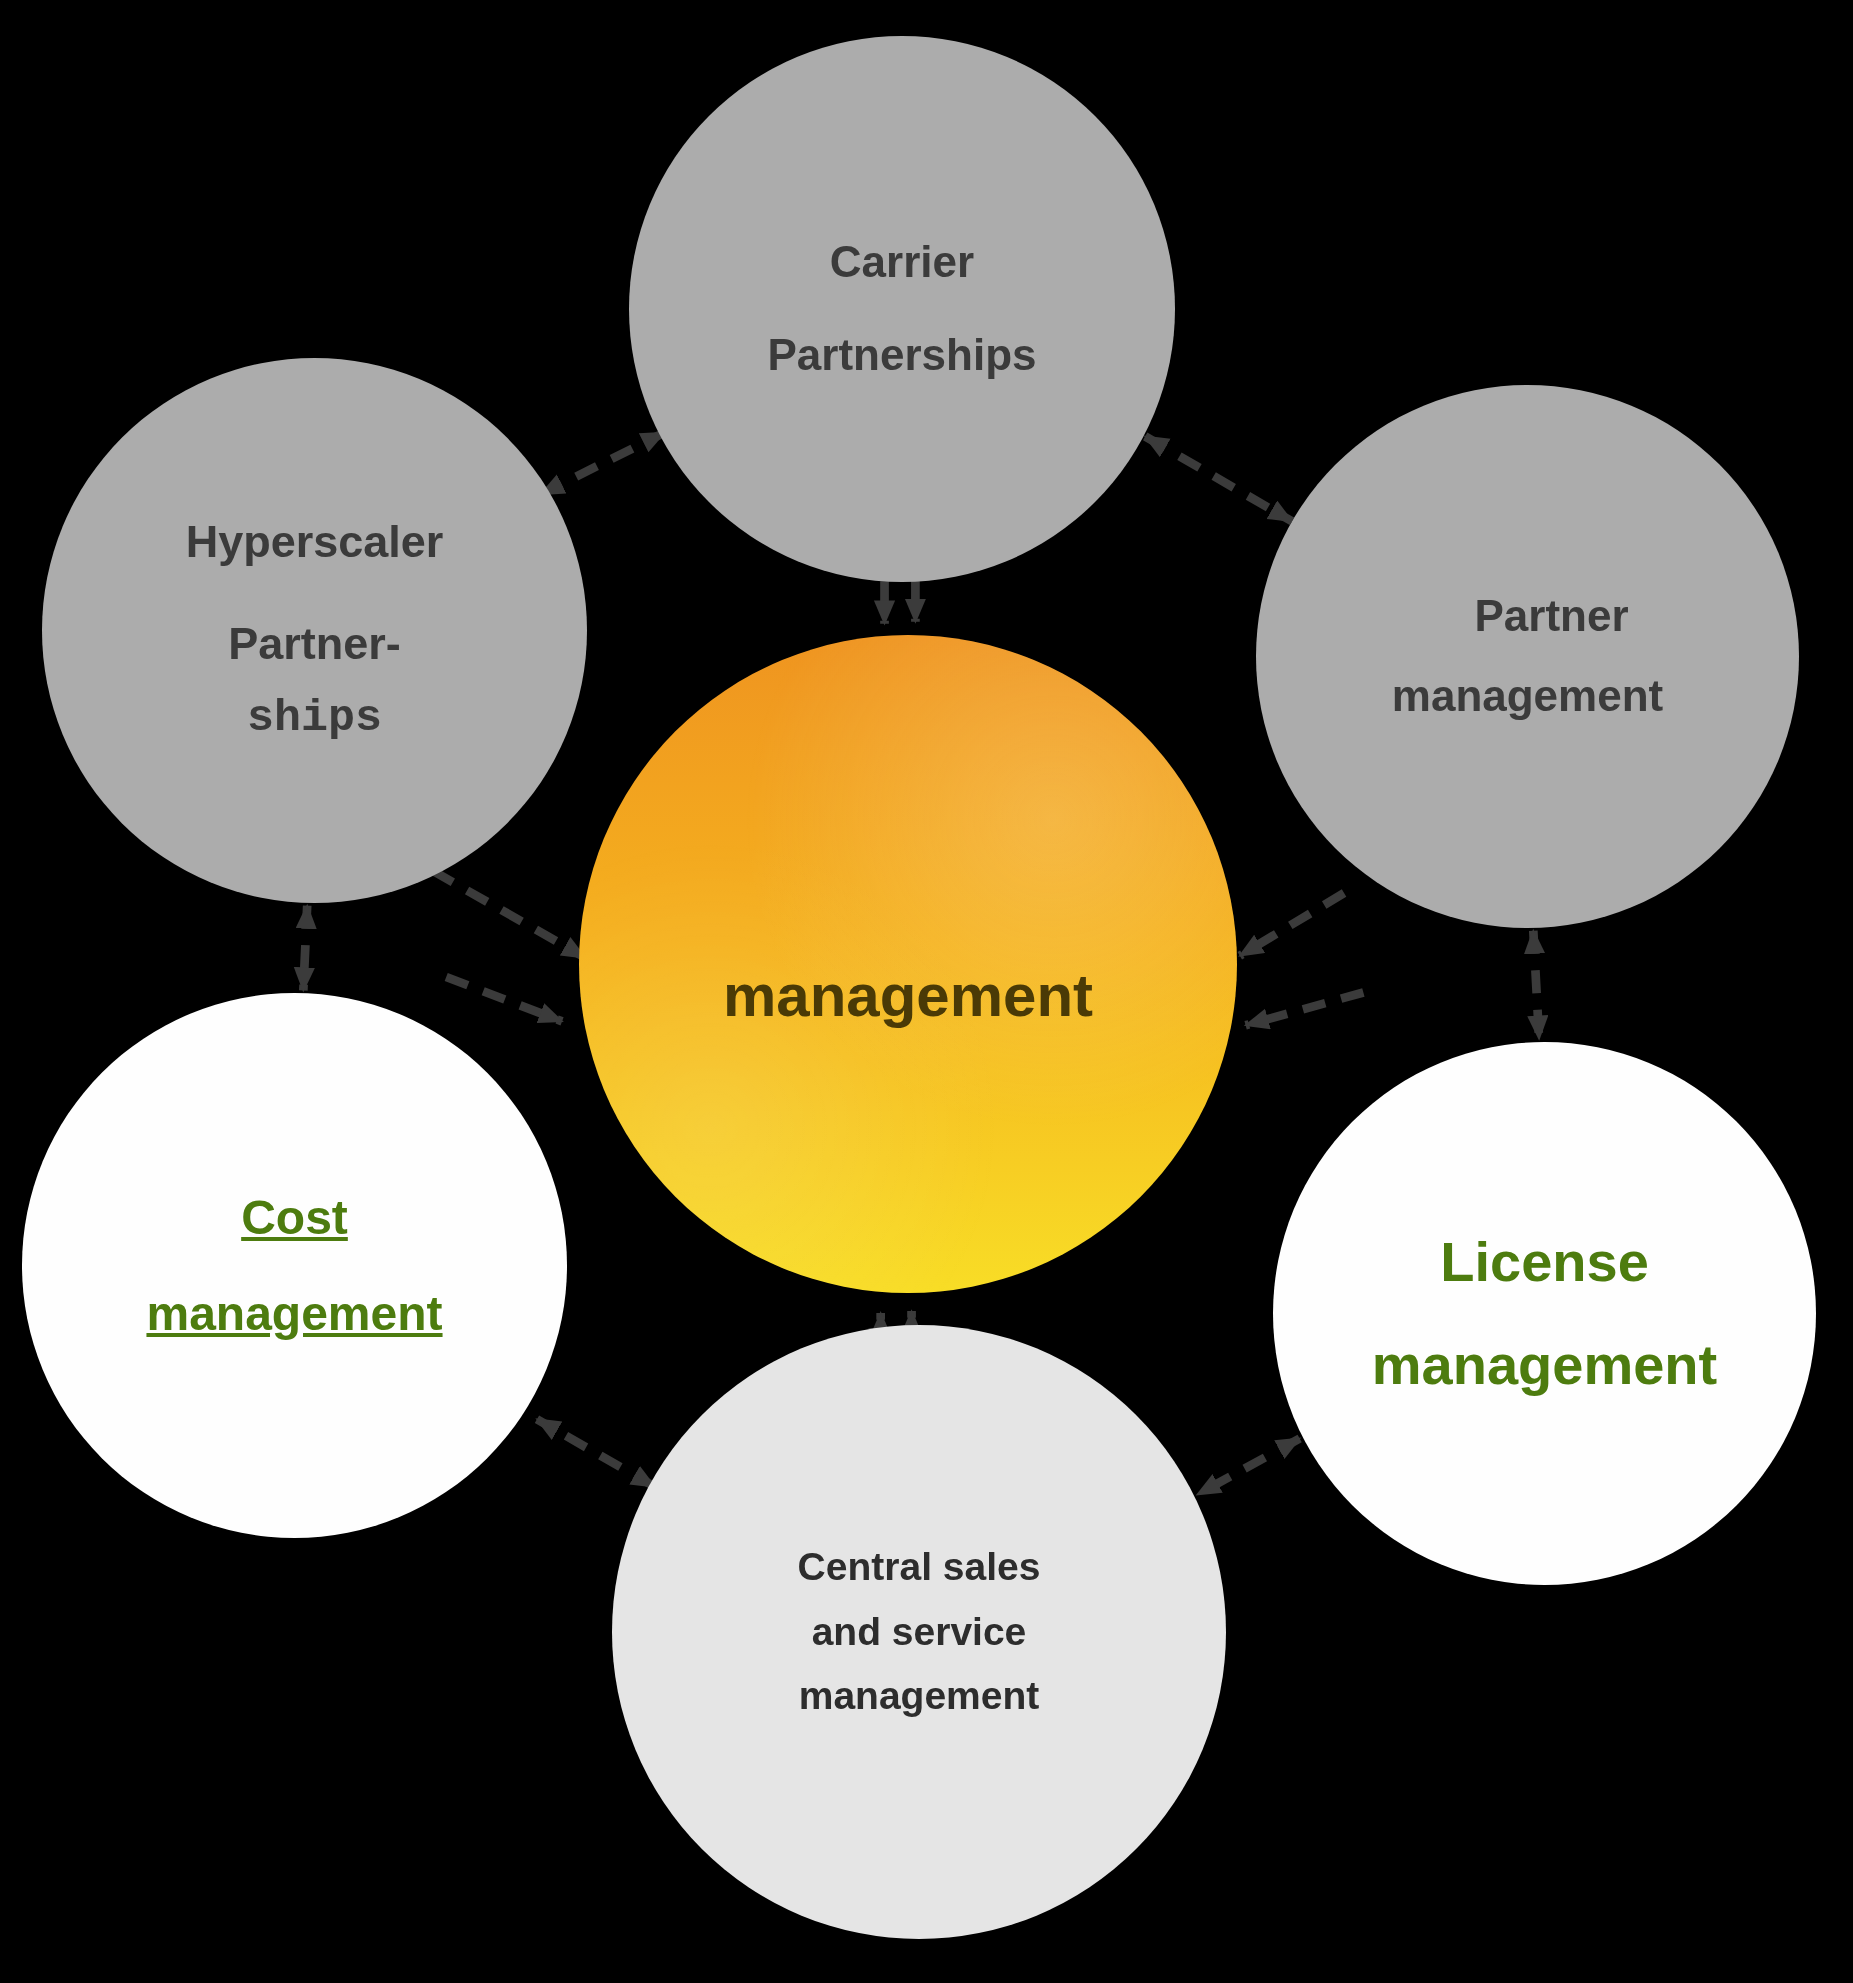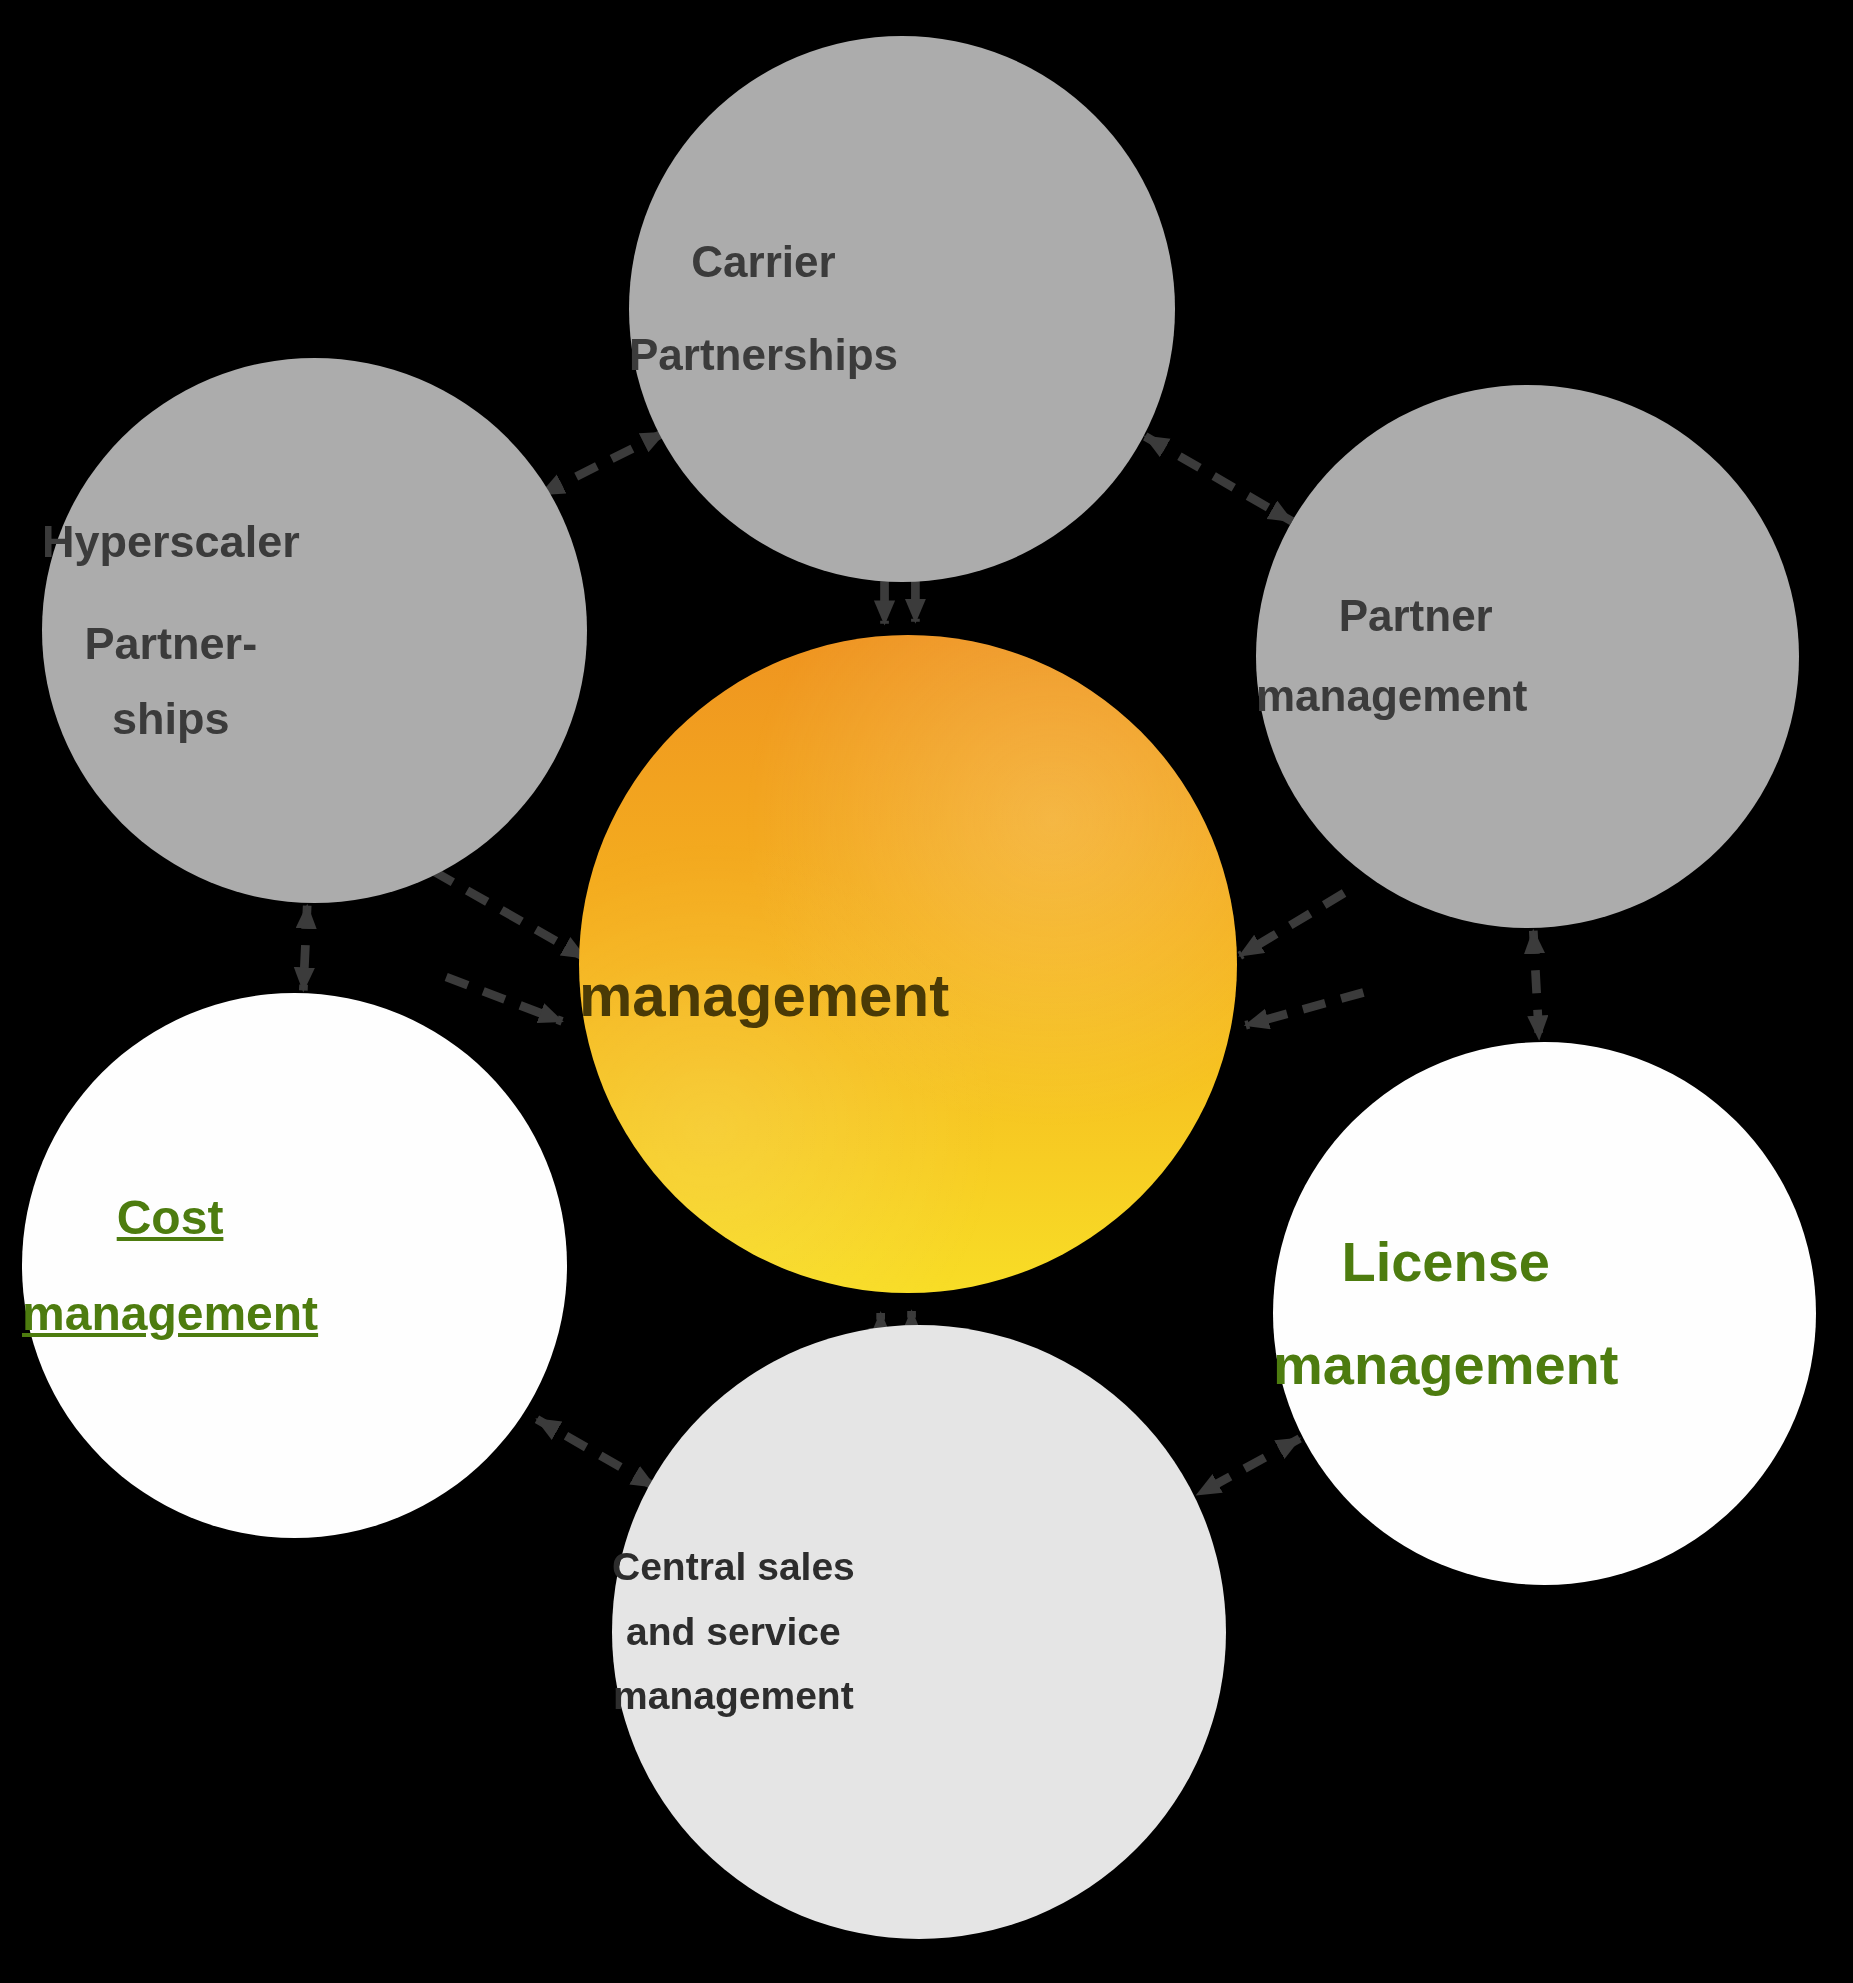--- a/index.html
+++ b/index.html
@@ -11,21 +11,21 @@
     font-family:"Liberation Sans", sans-serif;
   }
   #connector-layer{
     position:absolute;left:0;top:0;width:1854px;height:1983px;
   }
   .node-circle{
     position:absolute;
     border-radius:50%;
     display:flex;
     flex-direction:column;
-    align-items:flex-start;
+    align-items:center;
     justify-content:center;
     text-align:center;
     font-weight:bold;
     line-height:1.15;
   }
   .node-circle .line{display:block;white-space:nowrap;}
   .center-sheen{
     position:absolute;left:0;top:0;width:100%;height:100%;
     border-radius:50%;
     background:
@@ -63,21 +63,21 @@
     <div class="node-circle" style="left: 629px; top: 36px; width: 546px; height: 546px; color: rgb(59, 59, 59); font-size: 44px; background: rgb(172, 172, 172);">
       <div class="center-label">
         <span class="line" style="margin-top: 0px;">Carrier</span>
         <span class="line" style="margin-top: 42px;">Partnerships</span>
       </div>
     </div>
     <div class="node-circle" style="left: 42px; top: 358px; width: 545px; height: 545px; color: rgb(59, 59, 59); font-size: 45px; background: rgb(172, 172, 172);">
       <div class="center-label">
         <span class="line" style="margin-top: 0px;">Hyperscaler</span>
         <span class="line" style="margin-top: 50px;">Partner-</span>
-        <span class="line" style="margin-top: 23px;">ships</span>
+        <span class="line" style="margin-top: 23px; font-family: Liberation Mono, monospace;">ships</span>
       </div>
     </div>
     <div class="node-circle" style="left: 1256px; top: 385px; width: 543px; height: 543px; color: rgb(59, 59, 59); font-size: 44px; background: rgb(172, 172, 172);">
       <div class="center-label">
         <span class="line" style="margin-top: 0px; margin-left: 48px;">Partner</span>
         <span class="line" style="margin-top: 29px;">management</span>
       </div>
     </div>
     <div class="node-circle" style="left: 22px; top: 993px; width: 545px; height: 545px; color: #4d7c0f; font-size: 48px; background: rgb(254, 254, 254); text-decoration: underline;">
       <div class="center-label">

